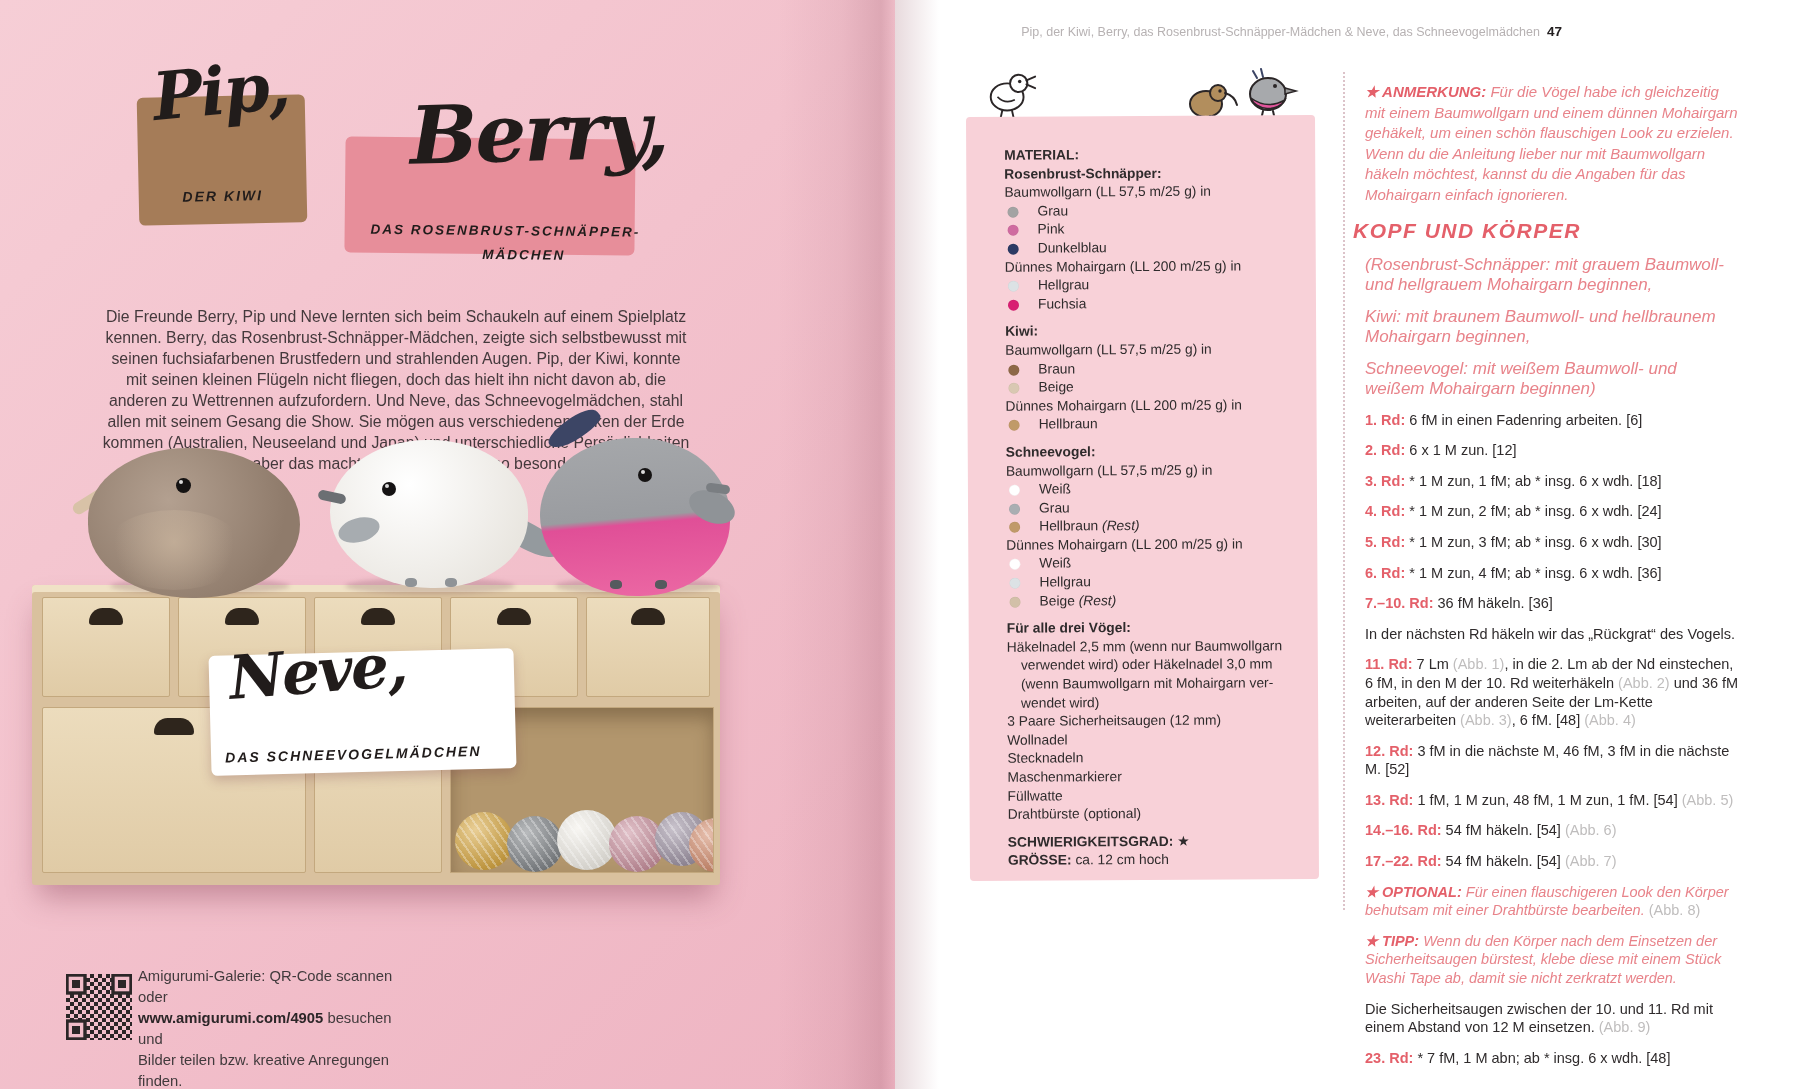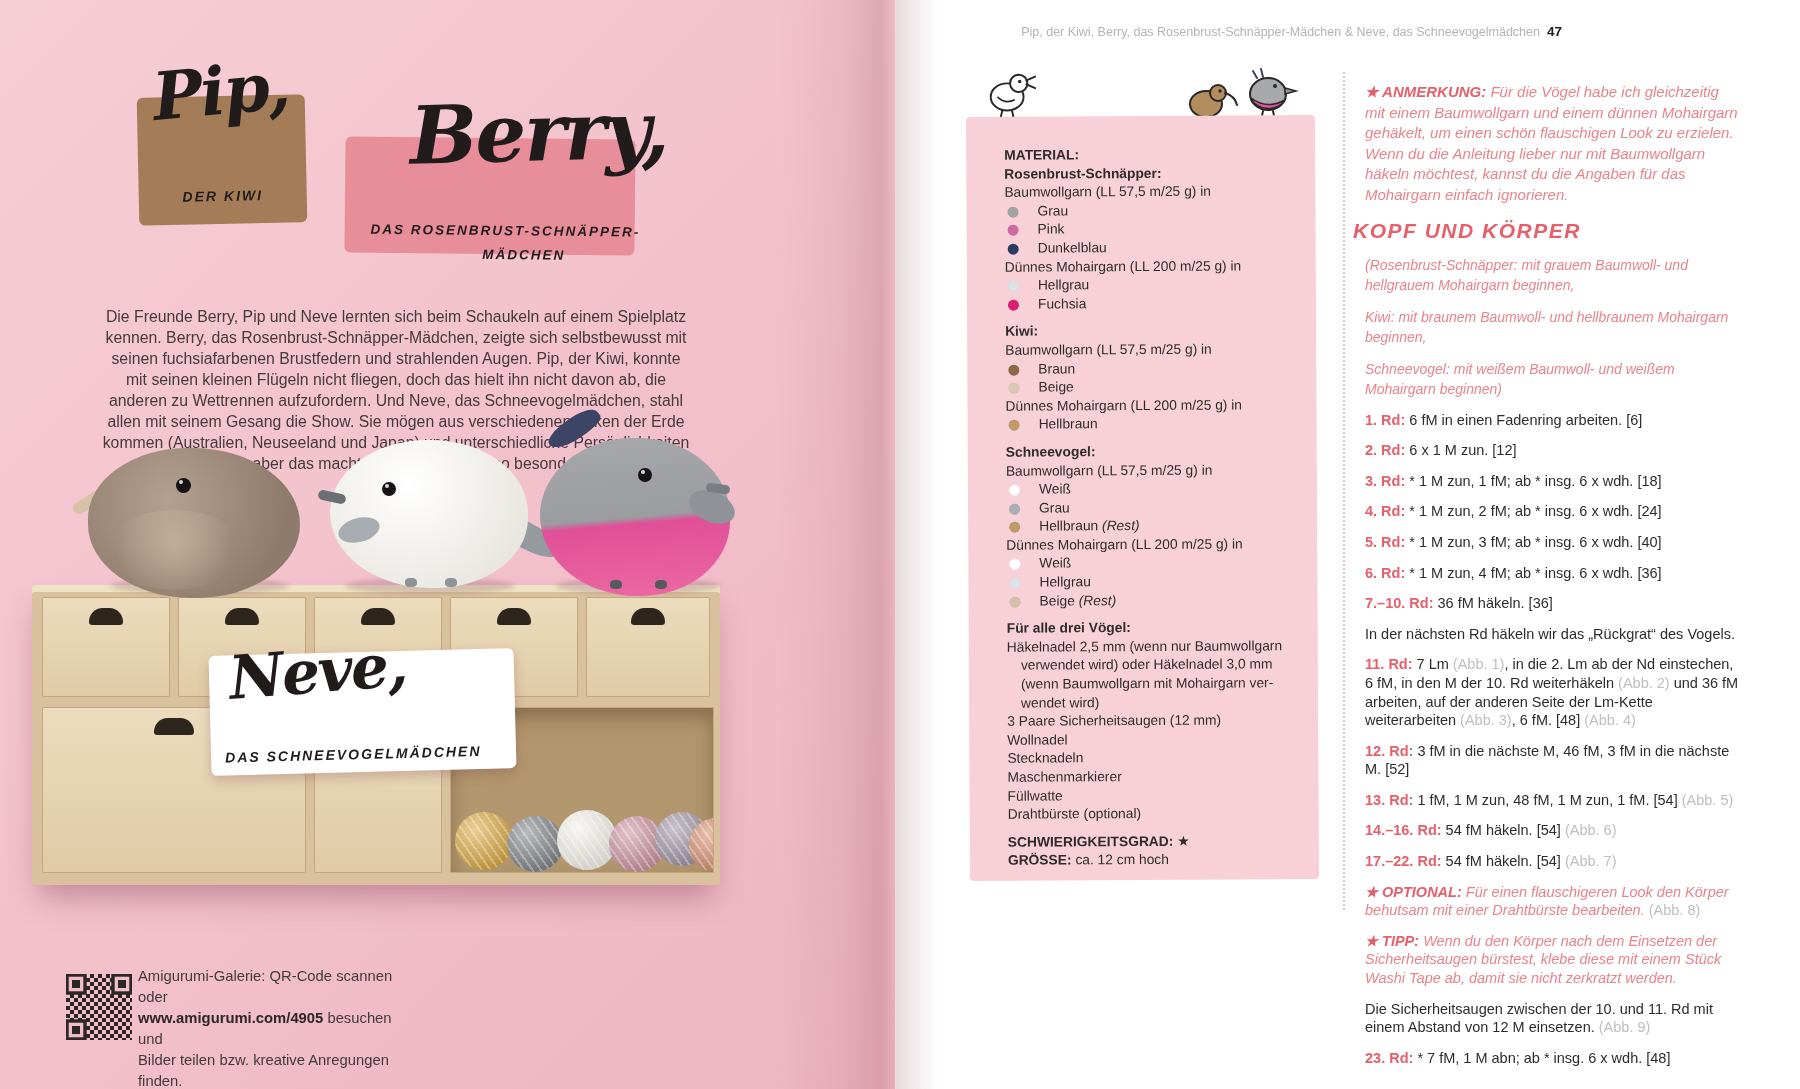--- a/index.html
+++ b/index.html
@@ -99,21 +99,21 @@
   .m-spacer{height:9px;}
   .m-rest{font-style:italic;}
 
   .doodle{position:absolute;}
 
   .divider{position:absolute;left:1343px;top:72px;height:838px;width:0;border-left:2px dotted #dcc3c9;}
 
   .flow{position:absolute;left:1353px;top:70px;width:399px;}
   .flow p{margin:12px;font-size:14.5px;line-height:18.6px;}
   .flow p.note{margin-bottom:13px;font-size:15px;line-height:20.6px;}
-  .flow p.ri-para{font-size:14px;line-height:20px;}
+  .flow p.ri-para{font-size:17px;line-height:20px;}
   .kopf-heading{color:var(--red);font-style:italic;font-weight:700;font-size:21px;letter-spacing:1.5px;margin:12px 0 5px 0;}
   .sg-label{font-weight:700;color:var(--red);}
   .sg-t{color:var(--ink);}
   .sg-abb{color:var(--abb);}
   .sg-ri{color:var(--red-light);font-style:italic;}
   .sg-rl{color:var(--red);font-style:italic;font-weight:700;}
 </style>
 </head>
 <body>
 
@@ -305,21 +305,21 @@
   <div class="flow">
       <p class="note"><span class="sg-rl">★ ANMERKUNG: </span><span class="sg-ri">Für die Vögel habe ich gleichzeitig mit einem Baumwollgarn und einem dünnen Mohairgarn gehäkelt, um einen schön flauschigen Look zu erzielen. Wenn du die Anleitung lieber nur mit Baumwollgarn häkeln möchtest, kannst du die Angaben für das Mohairgarn einfach ignorieren.</span></p>
       <div class="kopf-heading">KOPF UND KÖRPER</div>
       <p class="ri-para"><span class="sg-ri">(Rosenbrust-Schnäpper: mit grauem Baumwoll- und hellgrauem Mohairgarn beginnen,</span></p>
       <p class="ri-para"><span class="sg-ri">Kiwi: mit braunem Baumwoll- und hellbraunem Mohairgarn beginnen,</span></p>
       <p class="ri-para"><span class="sg-ri">Schneevogel: mit weißem Baumwoll- und weißem Mohairgarn beginnen)</span></p>
       <p class="step"><span class="sg-label">1. Rd: </span><span class="sg-t">6 fM in einen Fadenring arbeiten. [6]</span></p>
       <p class="step"><span class="sg-label">2. Rd: </span><span class="sg-t">6 x 1 M zun. [12]</span></p>
       <p class="step"><span class="sg-label">3. Rd: </span><span class="sg-t">* 1 M zun, 1 fM; ab * insg. 6 x wdh. [18]</span></p>
       <p class="step"><span class="sg-label">4. Rd: </span><span class="sg-t">* 1 M zun, 2 fM; ab * insg. 6 x wdh. [24]</span></p>
-      <p class="step"><span class="sg-label">5. Rd: </span><span class="sg-t">* 1 M zun, 3 fM; ab * insg. 6 x wdh. [40]</span></p>
+      <p class="step"><span class="sg-label">5. Rd: </span><span class="sg-t">* 1 M zun, 3 fM; ab * insg. 6 x wdh. [30]</span></p>
       <p class="step"><span class="sg-label">6. Rd: </span><span class="sg-t">* 1 M zun, 4 fM; ab * insg. 6 x wdh. [36]</span></p>
       <p class="step"><span class="sg-label">7.–10. Rd: </span><span class="sg-t">36 fM häkeln. [36]</span></p>
       <p class="step"><span class="sg-t">In der nächsten Rd häkeln wir das „Rückgrat“ des Vogels.</span></p>
       <p class="step"><span class="sg-label">11. Rd: </span><span class="sg-t">7 Lm </span><span class="sg-abb">(Abb. 1)</span><span class="sg-t">, in die 2. Lm ab der Nd einstechen, 6 fM, in den M der 10. Rd weiterhäkeln </span><span class="sg-abb">(Abb. 2)</span><span class="sg-t"> und 36 fM arbeiten, auf der anderen Seite der Lm-Kette weiterarbeiten </span><span class="sg-abb">(Abb. 3)</span><span class="sg-t">, 6 fM. [48] </span><span class="sg-abb">(Abb. 4)</span></p>
       <p class="step"><span class="sg-label">12. Rd: </span><span class="sg-t">3 fM in die nächste M, 46 fM, 3 fM in die nächste M. [52]</span></p>
       <p class="step"><span class="sg-label">13. Rd: </span><span class="sg-t">1 fM, 1 M zun, 48 fM, 1 M zun, 1 fM. [54] </span><span class="sg-abb">(Abb. 5)</span></p>
       <p class="step"><span class="sg-label">14.–16. Rd: </span><span class="sg-t">54 fM häkeln. [54] </span><span class="sg-abb">(Abb. 6)</span></p>
       <p class="step"><span class="sg-label">17.–22. Rd: </span><span class="sg-t">54 fM häkeln. [54] </span><span class="sg-abb">(Abb. 7)</span></p>
       <p class="step"><span class="sg-rl">★ OPTIONAL: </span><span class="sg-ri">Für einen flauschigeren Look den Körper behutsam mit einer Drahtbürste bearbeiten. </span><span class="sg-abb">(Abb. 8)</span></p>
       <p class="step"><span class="sg-rl">★ TIPP: </span><span class="sg-ri">Wenn du den Körper nach dem Einsetzen der Sicherheitsaugen bürstest, klebe diese mit einem Stück Washi Tape ab, damit sie nicht zerkratzt werden.</span></p>

